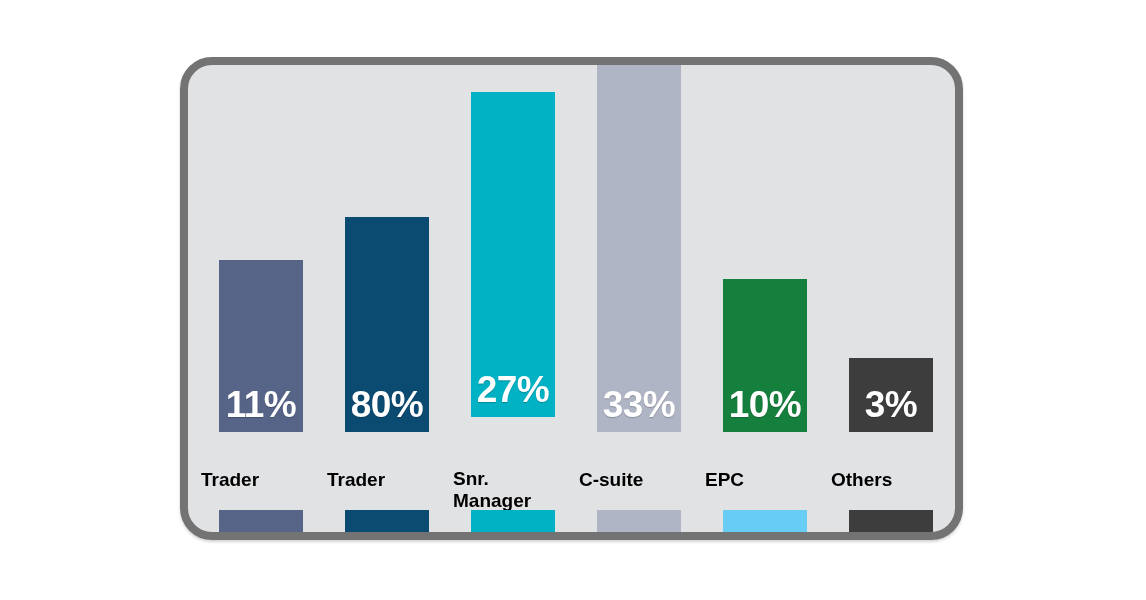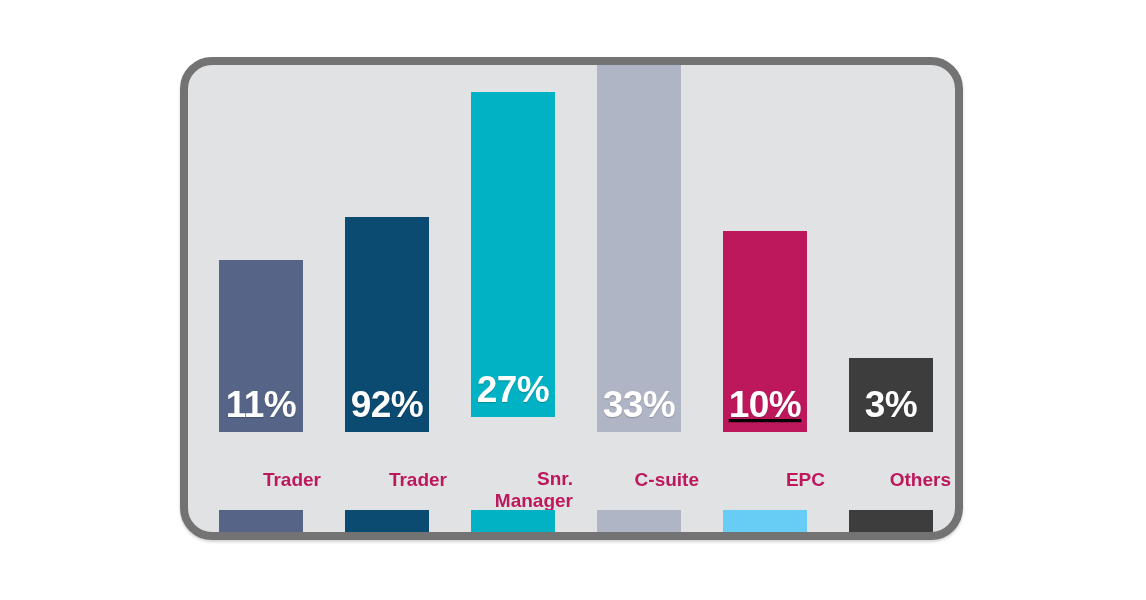--- a/index.html
+++ b/index.html
@@ -62,22 +62,22 @@
     letter-spacing: -0.5px;
     padding-bottom: 9px;
     text-shadow: 0 1px 1px rgba(0,0,0,0.22);
     user-select: none;
   }
 
   .bar-label {
     position: absolute;
     left: -18px;
     width: 120px;
-    text-align: right;
-    color: #be185d;
+    text-align: left;
+    color: #000000;
     font-size: 19px;
     font-weight: bold;
     line-height: 1.12;
   }
 
   .legend-swatch {
     position: absolute;
     left: 0;
     width: 84px;
     height: 30px;
@@ -94,21 +94,21 @@
         <span class="bar-value">11%</span>
       </div>
       <div class="bar-label" style="bottom:42px;">
         <div>Trader</div>
       </div>
       <div class="legend-swatch" style="bottom:-8px; background:#566488;"></div>
     </div>
 
     <div class="bar-group" style="left:157px;">
       <div class="bar" style="bottom:100px; height:215px; background:#0b4a71;">
-        <span class="bar-value">92%</span>
+        <span class="bar-value">80%</span>
       </div>
       <div class="bar-label" style="bottom:42px;">
         <div>Trader</div>
       </div>
       <div class="legend-swatch" style="bottom:-8px; background:#0b4a71;"></div>
     </div>
 
     <div class="bar-group" style="left:283px;">
       <div class="bar" style="bottom:115px; height:325px; background:#00b2c4;">
         <span class="bar-value">27%</span>
@@ -124,21 +124,21 @@
       <div class="bar" style="bottom:100px; height:372px; background:#b0b5c6;justify-content:center;">
         <span class="bar-value">33%</span>
       </div>
       <div class="bar-label" style="bottom:42px;">
         <div>C-suite</div>
       </div>
       <div class="legend-swatch" style="bottom:-8px; background:#b0b5c6;"></div>
     </div>
 
     <div class="bar-group" style="left:535px;">
-      <div class="bar" style="bottom:100px; height:201px; background:#be185d;text-decoration:underline;">
+      <div class="bar" style="bottom:100px; height:153px; background:#15803d;">
         <span class="bar-value">10%</span>
       </div>
       <div class="bar-label" style="bottom:42px;">
         <div>EPC</div>
       </div>
       <div class="legend-swatch" style="bottom:-8px; background:#68cdf4;"></div>
     </div>
 
     <div class="bar-group" style="left:661px;">
       <div class="bar" style="bottom:100px; height:74px; background:#3d3d3d;">

